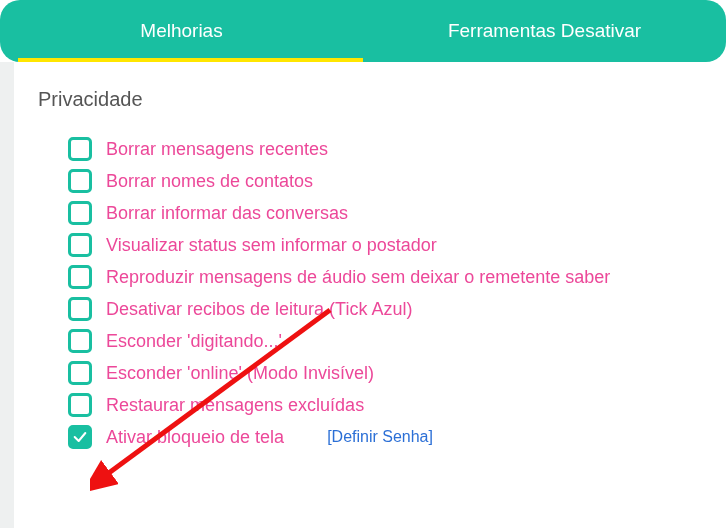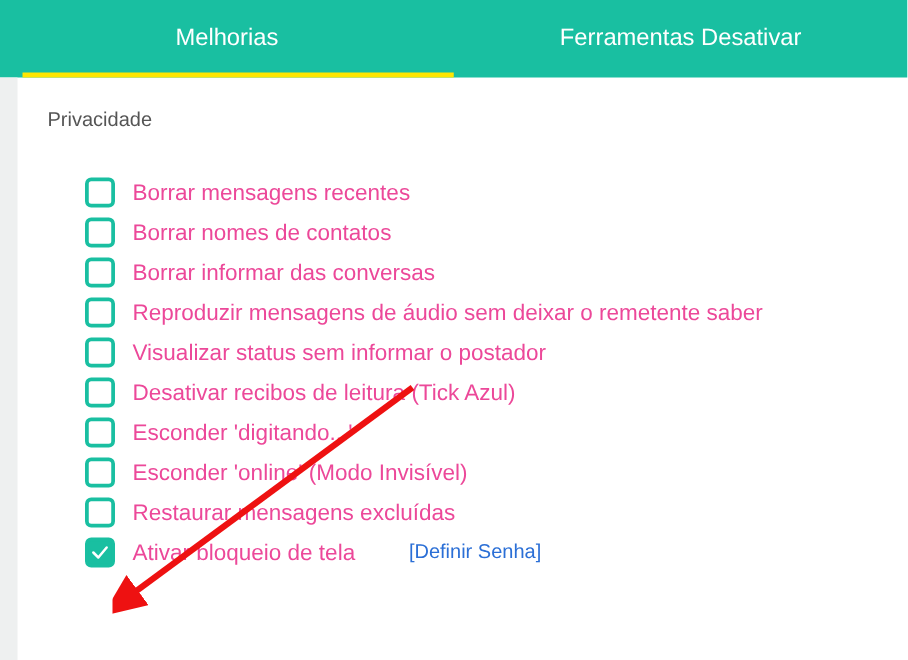--- a/index.html
+++ b/index.html
@@ -1,23 +1,23 @@
 <!DOCTYPE html>
 <html><head>
 <meta charset="utf-8">
 <style>
   * { box-sizing: border-box; margin: 0; padding: 0; }
   html, body { width: 726px; height: 528px; font-family: "Segoe UI", Arial, sans-serif; background: #fff; color: #333; overflow: hidden; }
   .shell { position: relative; width: 726px; height: 528px; }
   .left-strip { position: absolute; left: 0; top: 62px; width: 14px; height: 466px; background: #eef0f0; }
-  .tabs { display: flex; background: #19bfa1; height: 62px; }
+  .tabs { display: flex; background: #19bfa1; height: 62px; border-radius: 20px; }
   .tab { flex: 1; position: relative; display: flex; align-items: center; justify-content: center; color: #fff; font-size: 19px; cursor: pointer; }
   .tab.active::after { content: ""; position: absolute; left: 18px; right: 0; bottom: 0; height: 4px; background: #ffe600; }
   .content { padding: 26px 20px 20px 38px; }
-  .section-title { font-size: 16px; color: #555; margin-bottom: 36px; }
+  .section-title { font-size: 20px; color: #555; margin-bottom: 26px; }
   .options { padding-left: 30px; }
   .opt { display: flex; align-items: center; margin-bottom: 8px; }
   .chk { width: 24px; height: 24px; border: 3px solid #19bfa1; border-radius: 5px; display: flex; align-items: center; justify-content: center; margin-right: 14px; cursor: pointer; flex-shrink: 0; }
   .chk.checked { background: #19bfa1; }
   .chk.checked svg { display: block; }
   .chk svg { display: none; width: 16px; height: 16px; }
   .chk svg path { stroke: #fff; stroke-width: 3; fill: none; stroke-linecap: round; stroke-linejoin: round; }
   .opt-label { font-size: 18px; color: #ec4899; }
   .link { color: #2b6fd6; cursor: pointer; margin-left: 43px; }
   .arrow { position: absolute; pointer-events: none; }
@@ -43,25 +43,25 @@
         <div class="opt">
           <div class="chk"></div>
           <span class="opt-label">Borrar nomes de contatos</span>
         </div>
         <div class="opt">
           <div class="chk"></div>
           <span class="opt-label">Borrar informar das conversas</span>
         </div>
         <div class="opt">
           <div class="chk"></div>
-          <span class="opt-label">Reproduzir mensagens de áudio sem deixar o remetente saber</span>
+          <span class="opt-label">Visualizar status sem informar o postador</span>
         </div>
         <div class="opt">
           <div class="chk"></div>
-          <span class="opt-label">Visualizar status sem informar o postador</span>
+          <span class="opt-label">Reproduzir mensagens de áudio sem deixar o remetente saber</span>
         </div>
         <div class="opt">
           <div class="chk"></div>
           <span class="opt-label">Desativar recibos de leitura (Tick Azul)</span>
         </div>
         <div class="opt">
           <div class="chk"></div>
           <span class="opt-label">Esconder 'digitando...'</span>
         </div>
         <div class="opt">

